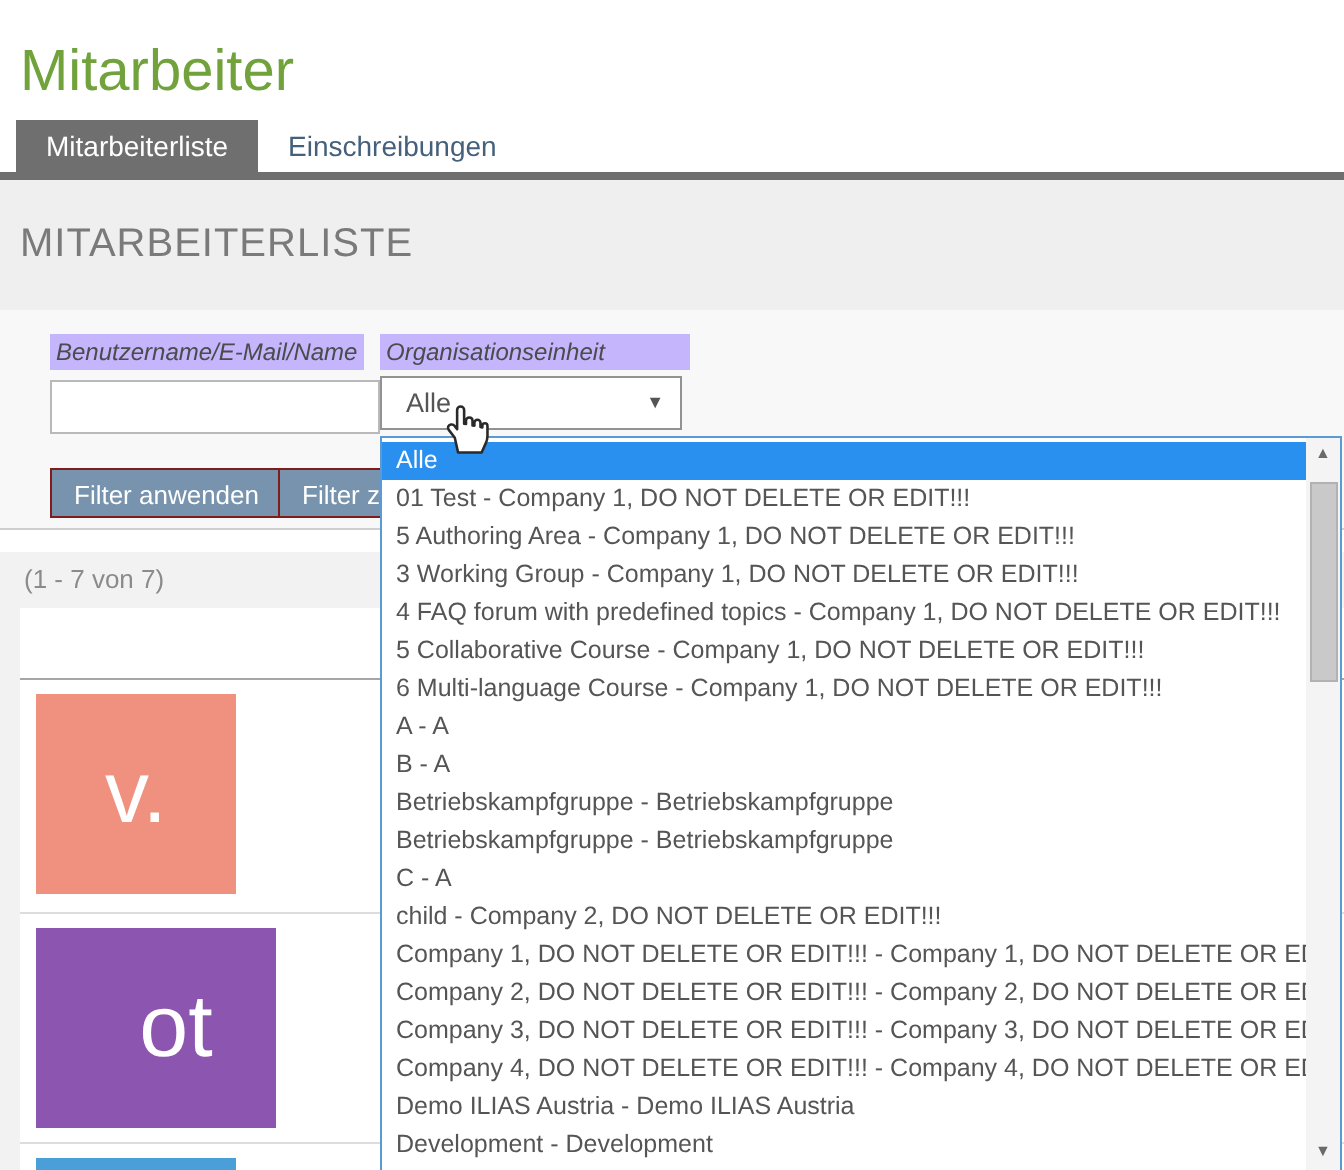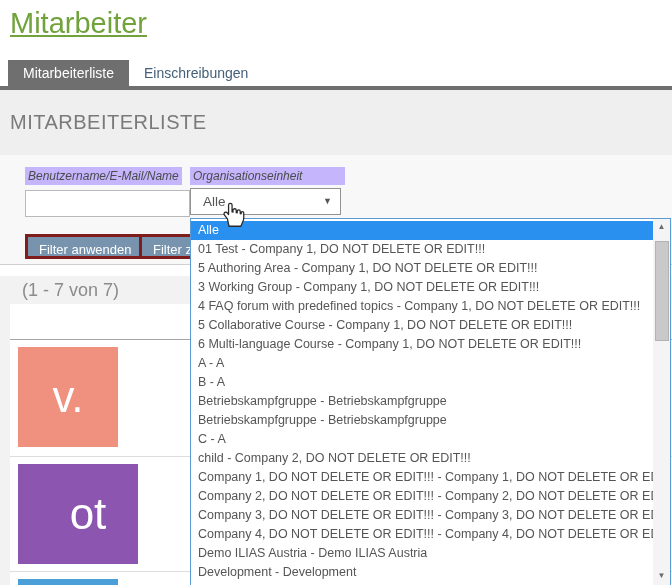--- a/index.html
+++ b/index.html
@@ -1,49 +1,49 @@
 <!DOCTYPE html>
 <html><head>
 <meta charset="utf-8">
 <style>
   html,body{margin:0;padding:0;}
   body{font-family:"Liberation Sans","DejaVu Sans",sans-serif;}
   .stage{position:relative;width:672px;height:585px;background:#ffffff;overflow:hidden;}
   .abs{position:absolute;}
 
   
-  .page-title{left:10px;top:7px;font-size:29px;font-weight:300;color:#71a23c;text-decoration:underline;}
+  .page-title{left:10px;top:20px;font-size:29px;font-weight:300;color:#71a23c;}
 
   
   .tabs{left:8px;top:60px;height:26px;display:flex;}
   .tab{height:26px;line-height:26px;padding:0 15px;font-size:14px;color:#44607a;cursor:pointer;white-space:nowrap;}
   .tab.active{background:#6f6f6f;color:#ffffff;}
   .tabs-underline{left:0;top:86px;width:672px;height:4px;background:#6f6f6f;}
 
   
   .head-strip{left:0;top:90px;width:672px;height:65px;background:#efefef;}
   .section-heading{left:10px;top:111px;font-size:20px;color:#7a7a7a;letter-spacing:.5px;}
 
   
   .filter-panel{left:0;top:155px;width:672px;height:109px;background:#f8f8f8;border-bottom:1px solid #cfcfcf;}
   .flabel{height:18px;line-height:18px;background:#c4b5fd;font-style:italic;font-size:12px;color:#4b4b4b;padding-left:3px;box-sizing:border-box;}
   .flabel1{left:25px;top:167px;width:157px;}
   .flabel2{left:190px;top:167px;width:155px;}
   .finput{left:25px;top:190px;width:155px;height:25px;background:#fff;border:1px solid #b9b9b9;box-sizing:content-box;font-size:13px;padding:0 4px;outline:none;}
   .fselect{left:190px;top:188px;width:149px;height:25px;background:#fff;border:1px solid #929292;}
   .fselect .val{position:absolute;left:12px;top:0;line-height:25px;font-size:13.5px;color:#555;}
   .fselect .caret{position:absolute;right:8px;top:0;line-height:25px;font-size:9px;color:#555;}
-  .btn{top:234px;height:25px;line-height:25px;padding:0 11px;background:#7793ad;border:3px solid #7f1d1d;color:#fff;font-size:13px;white-space:nowrap;cursor:pointer;}
+  .btn{top:234px;height:25px;line-height:25px;padding:0 11px;background:#7793ad;border:1px solid #7f1d1d;color:#fff;font-size:13px;white-space:nowrap;cursor:pointer;}
   .btn1{left:25px;}
   .btn2{left:139px;}
 
   
   .gap-white{left:0;top:265px;width:672px;height:11px;background:#ffffff;}
   .pag-strip{left:0;top:276px;width:672px;height:28px;background:#f2f2f2;}
-  .pag-text{position:absolute;left:22px;top:0;line-height:28px;font-size:18px;color:#8b8b8b;}
+  .pag-text{position:absolute;left:12px;top:0;line-height:28px;font-size:13px;color:#8b8b8b;}
   .gutter{left:0;top:304px;width:10px;height:281px;background:#f2f2f2;}
   .header-strip{left:10px;top:304px;width:662px;height:35px;background:#ffffff;}
 
   
   .rows{left:10px;top:339px;width:662px;border-top:1px solid #a6a6a6;}
   .row{position:relative;background:#ffffff;}
   .row1{height:116px;border-bottom:1px solid #dddddd;}
   .row2{height:114px;border-bottom:1px solid #dddddd;}
   .row3{height:13px;}
   .tile{position:absolute;left:8px;top:7px;width:100px;height:100px;display:flex;align-items:center;justify-content:center;color:#ffffff;font-size:44px;}

